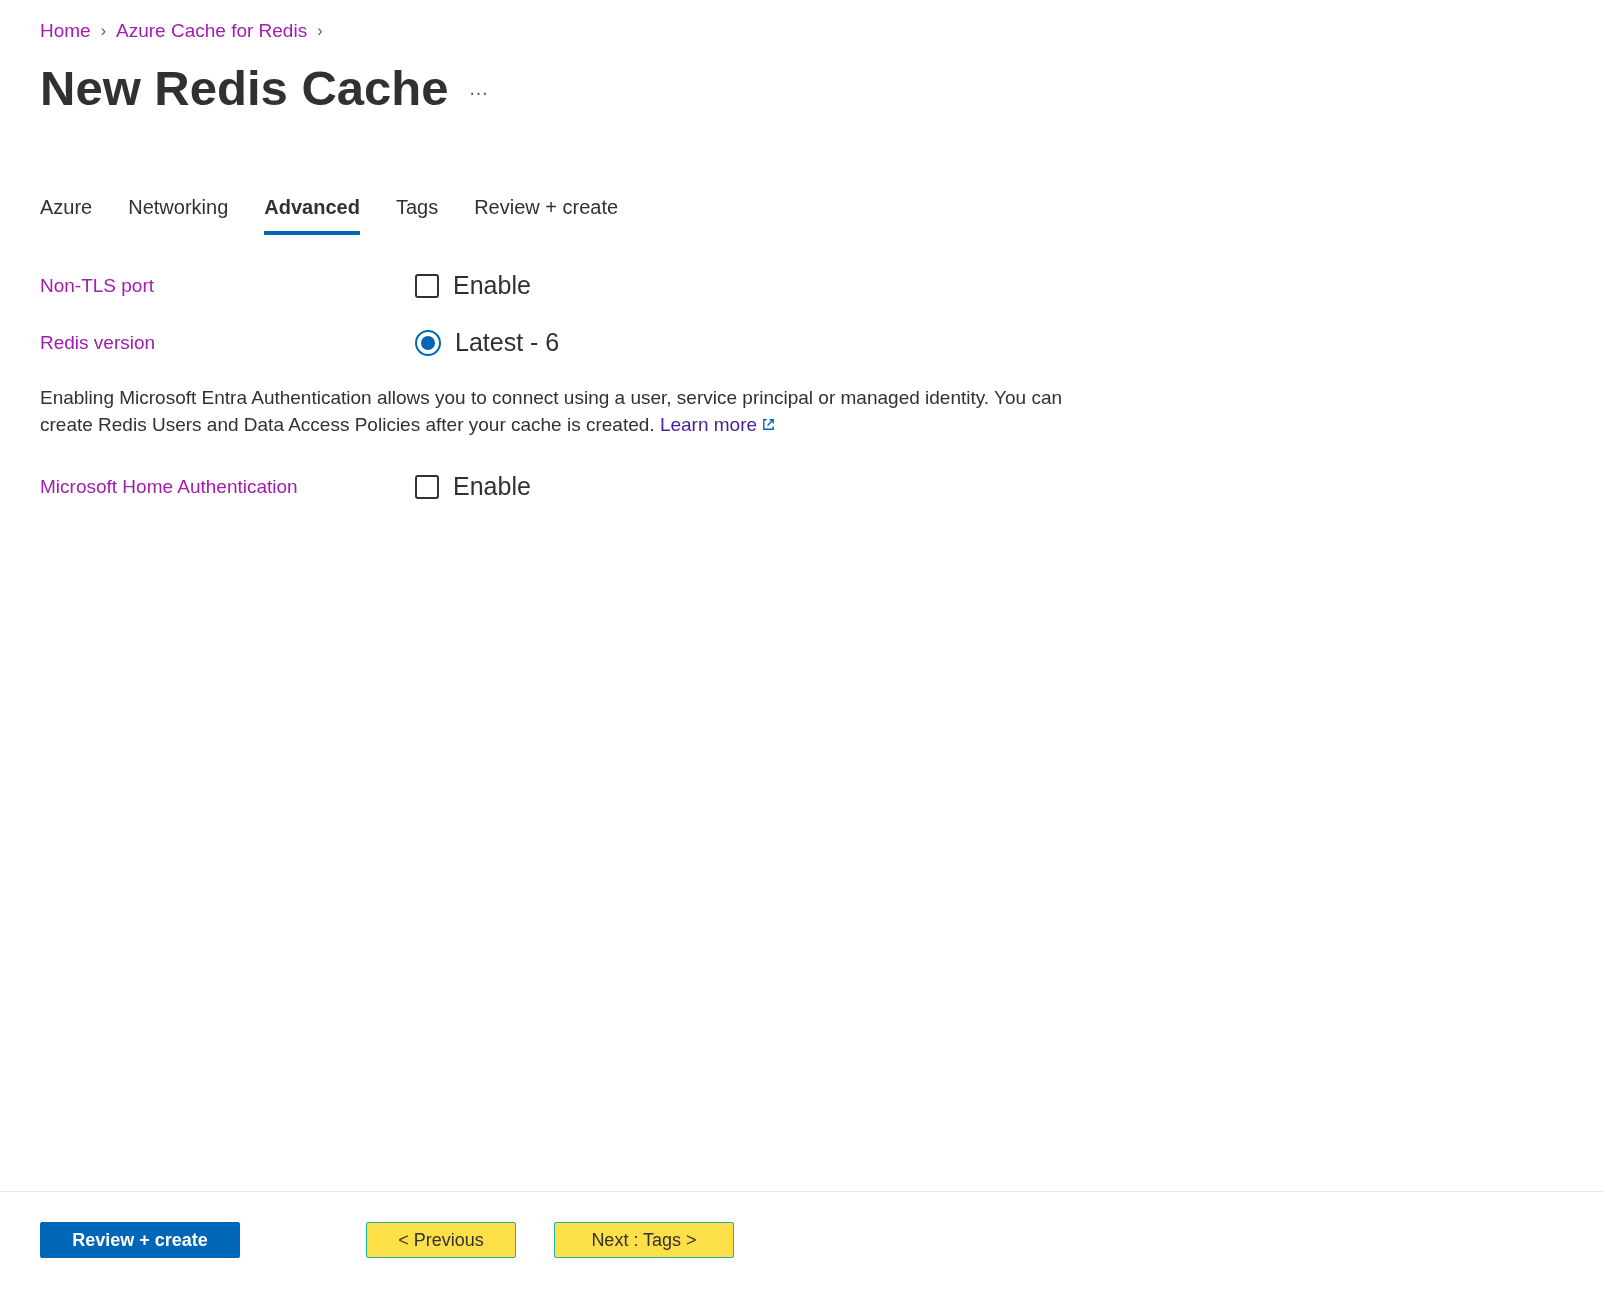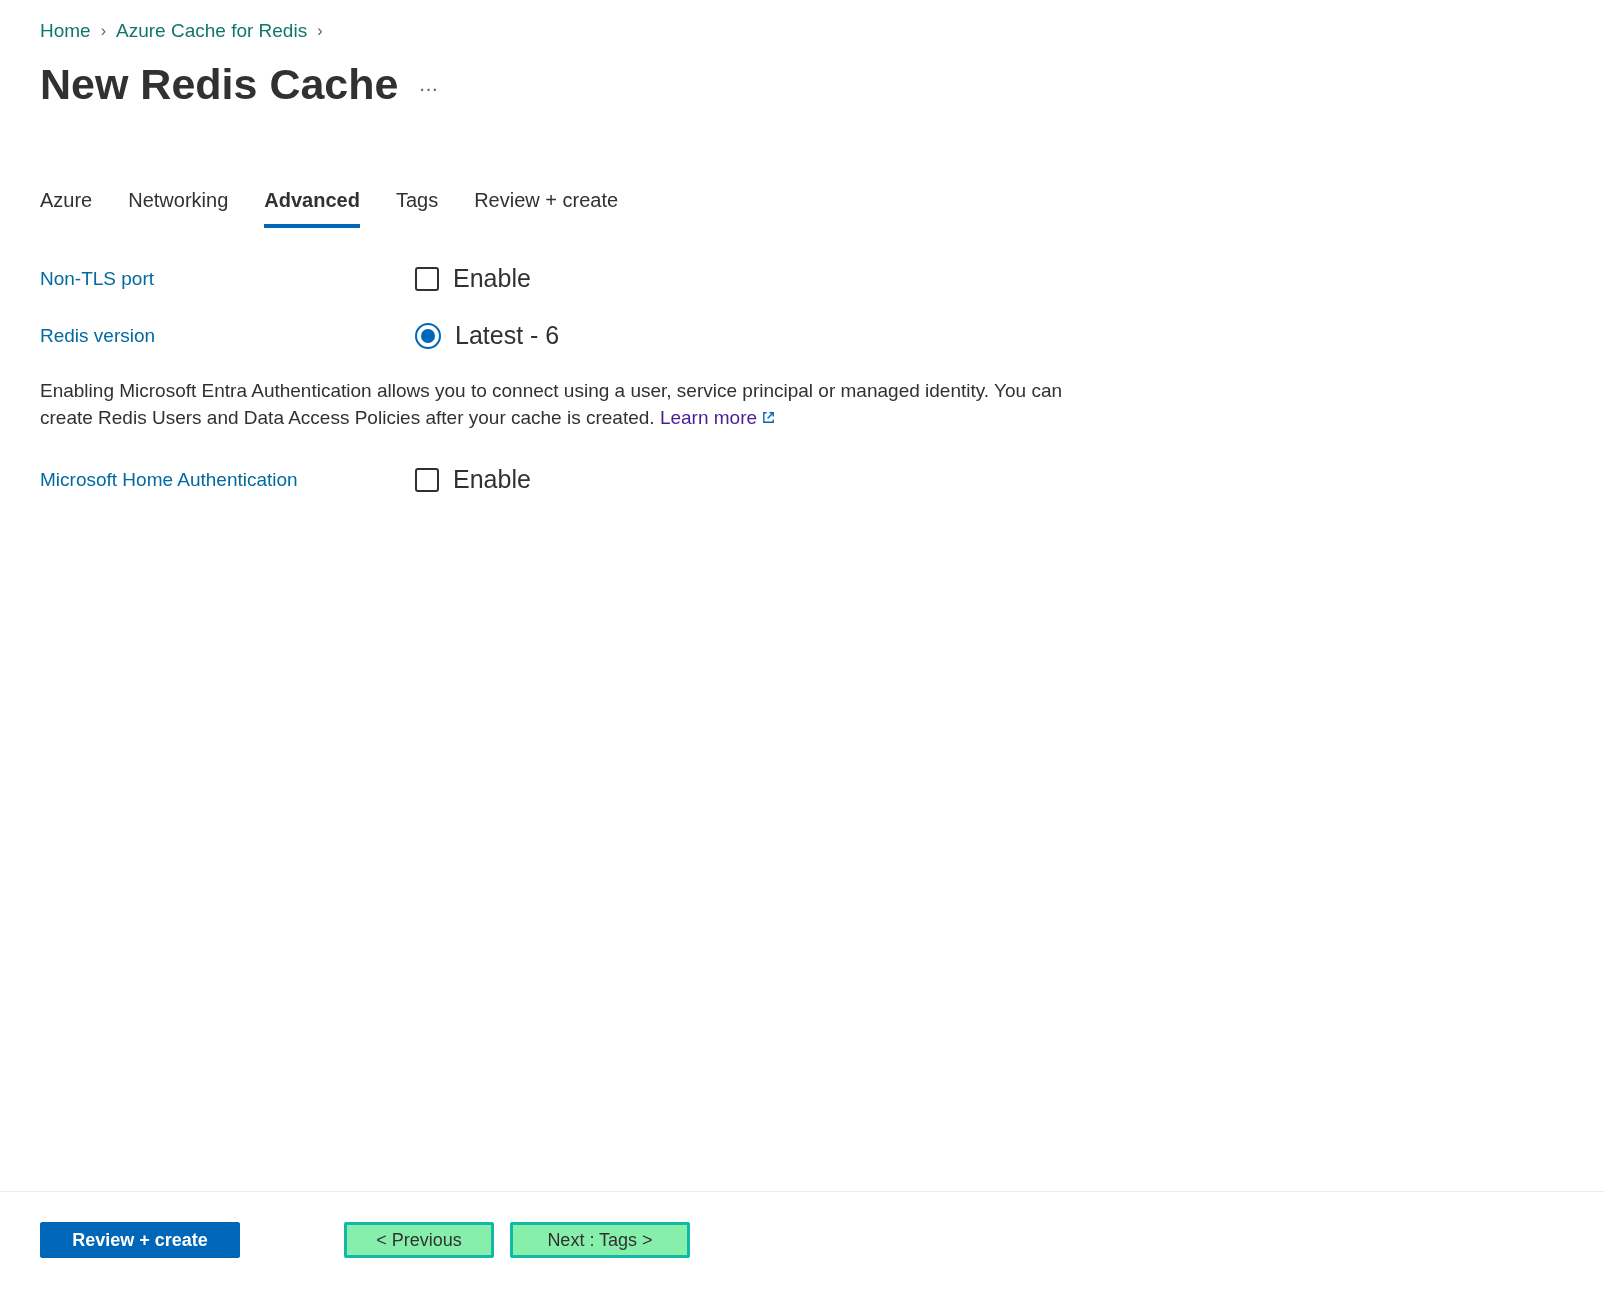--- a/index.html
+++ b/index.html
@@ -19,36 +19,36 @@
     flex-direction: column;
   }
   .breadcrumb {
     display: flex;
     align-items: center;
     gap: 10px;
     font-size: 19px;
     margin-bottom: 18px;
   }
   .breadcrumb a {
-    color: #0f766e;
+    color: #a21caf;
     text-decoration: none;
     cursor: pointer;
   }
   .breadcrumb .sep {
     color: #605e5c;
     font-size: 16px;
   }
   .title-row {
     display: flex;
     align-items: center;
     gap: 20px;
     margin-bottom: 80px;
   }
   .title {
-    font-size: 43px;
+    font-size: 49px;
     font-weight: 600;
     color: #323130;
   }
   .ellipsis {
     color: #605e5c;
     font-size: 20px;
     letter-spacing: 2px;
     cursor: pointer;
   }
   .tabs {
@@ -69,21 +69,21 @@
     border-bottom: 4px solid #0067b8;
   }
   .form-row {
     display: flex;
     align-items: center;
     margin-bottom: 28px;
   }
   .form-label {
     width: 375px;
     font-size: 19px;
-    color: #0369a1;
+    color: #a21caf;
   }
   .checkbox {
     width: 24px;
     height: 24px;
     border: 2px solid #323130;
     border-radius: 3px;
     background: #fff;
     cursor: pointer;
     flex-shrink: 0;
   }
@@ -156,24 +156,25 @@
     border: 1px solid transparent;
   }
   .btn-primary {
     background: #0067b8;
     color: #fff;
     font-weight: 600;
     border-color: #0067b8;
     min-width: 200px;
   }
   .btn-secondary {
-    background: #86efac;
-    color: #323130;
-    border: 3px solid #14b8a6;
+    background: #fde047;
+    color: #323130;
+    border: 1px solid #14b8a6;
     min-width: 150px;
+    margin-left: 22px;
   }
   .footer-gap { width: 72px; }
 </style>
 </head>
 <body>
 
 <div class="page">
   <nav class="breadcrumb">
     <a>Home</a>
     <span class="sep">›</span>

